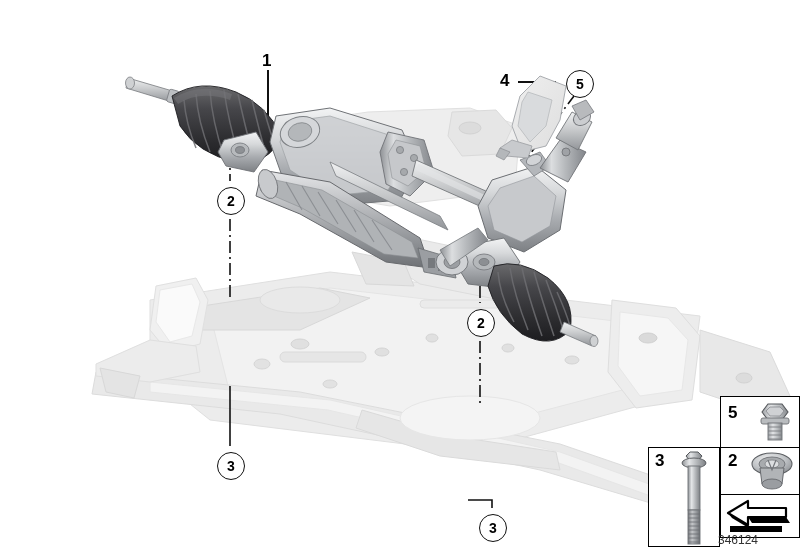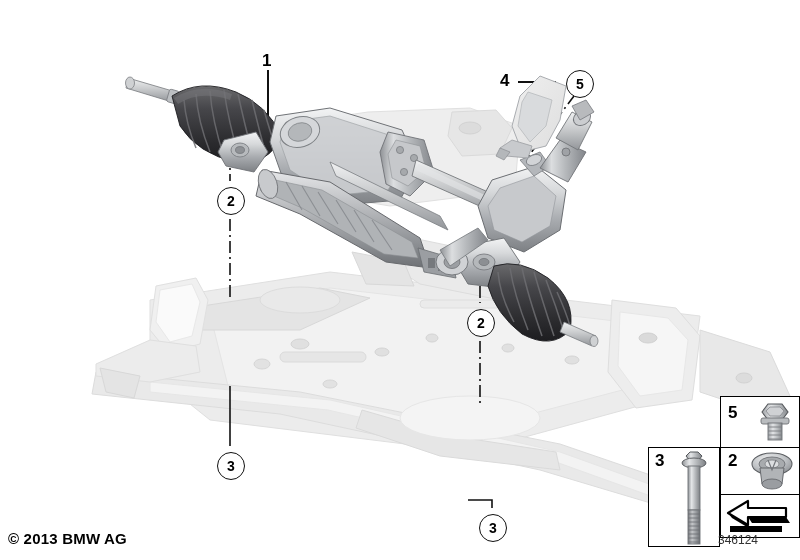--- a/index.html
+++ b/index.html
@@ -351,16 +351,15 @@
 
     <div class="lcell" style="left:720px;top:494px;width:80px;height:44px;"></div>
     <svg class="lart" style="left:724px;top:497px;" width="72" height="38" viewBox="0 0 72 38">
       <path d="M4,16 L24,4 L24,11 L62,11 L62,20 L24,20 L24,28 Z" fill="#ffffff" stroke="#000000" stroke-width="2.2" stroke-linejoin="round"></path>
       <path d="M24,20 L62,20 L66,26 L28,26 Z" fill="#000000"></path>
       <path d="M4,16 L24,28 L28,33 L8,21 Z" fill="#000000"></path>
       <rect x="6" y="29" width="52" height="6" fill="#000000"></rect>
     </svg>
   </div>
 
-  <div id="copyright">© 2013 BMW AG</div>
   <div id="diagnum">346124</div>
 
 </div>
 
 </body></html>

